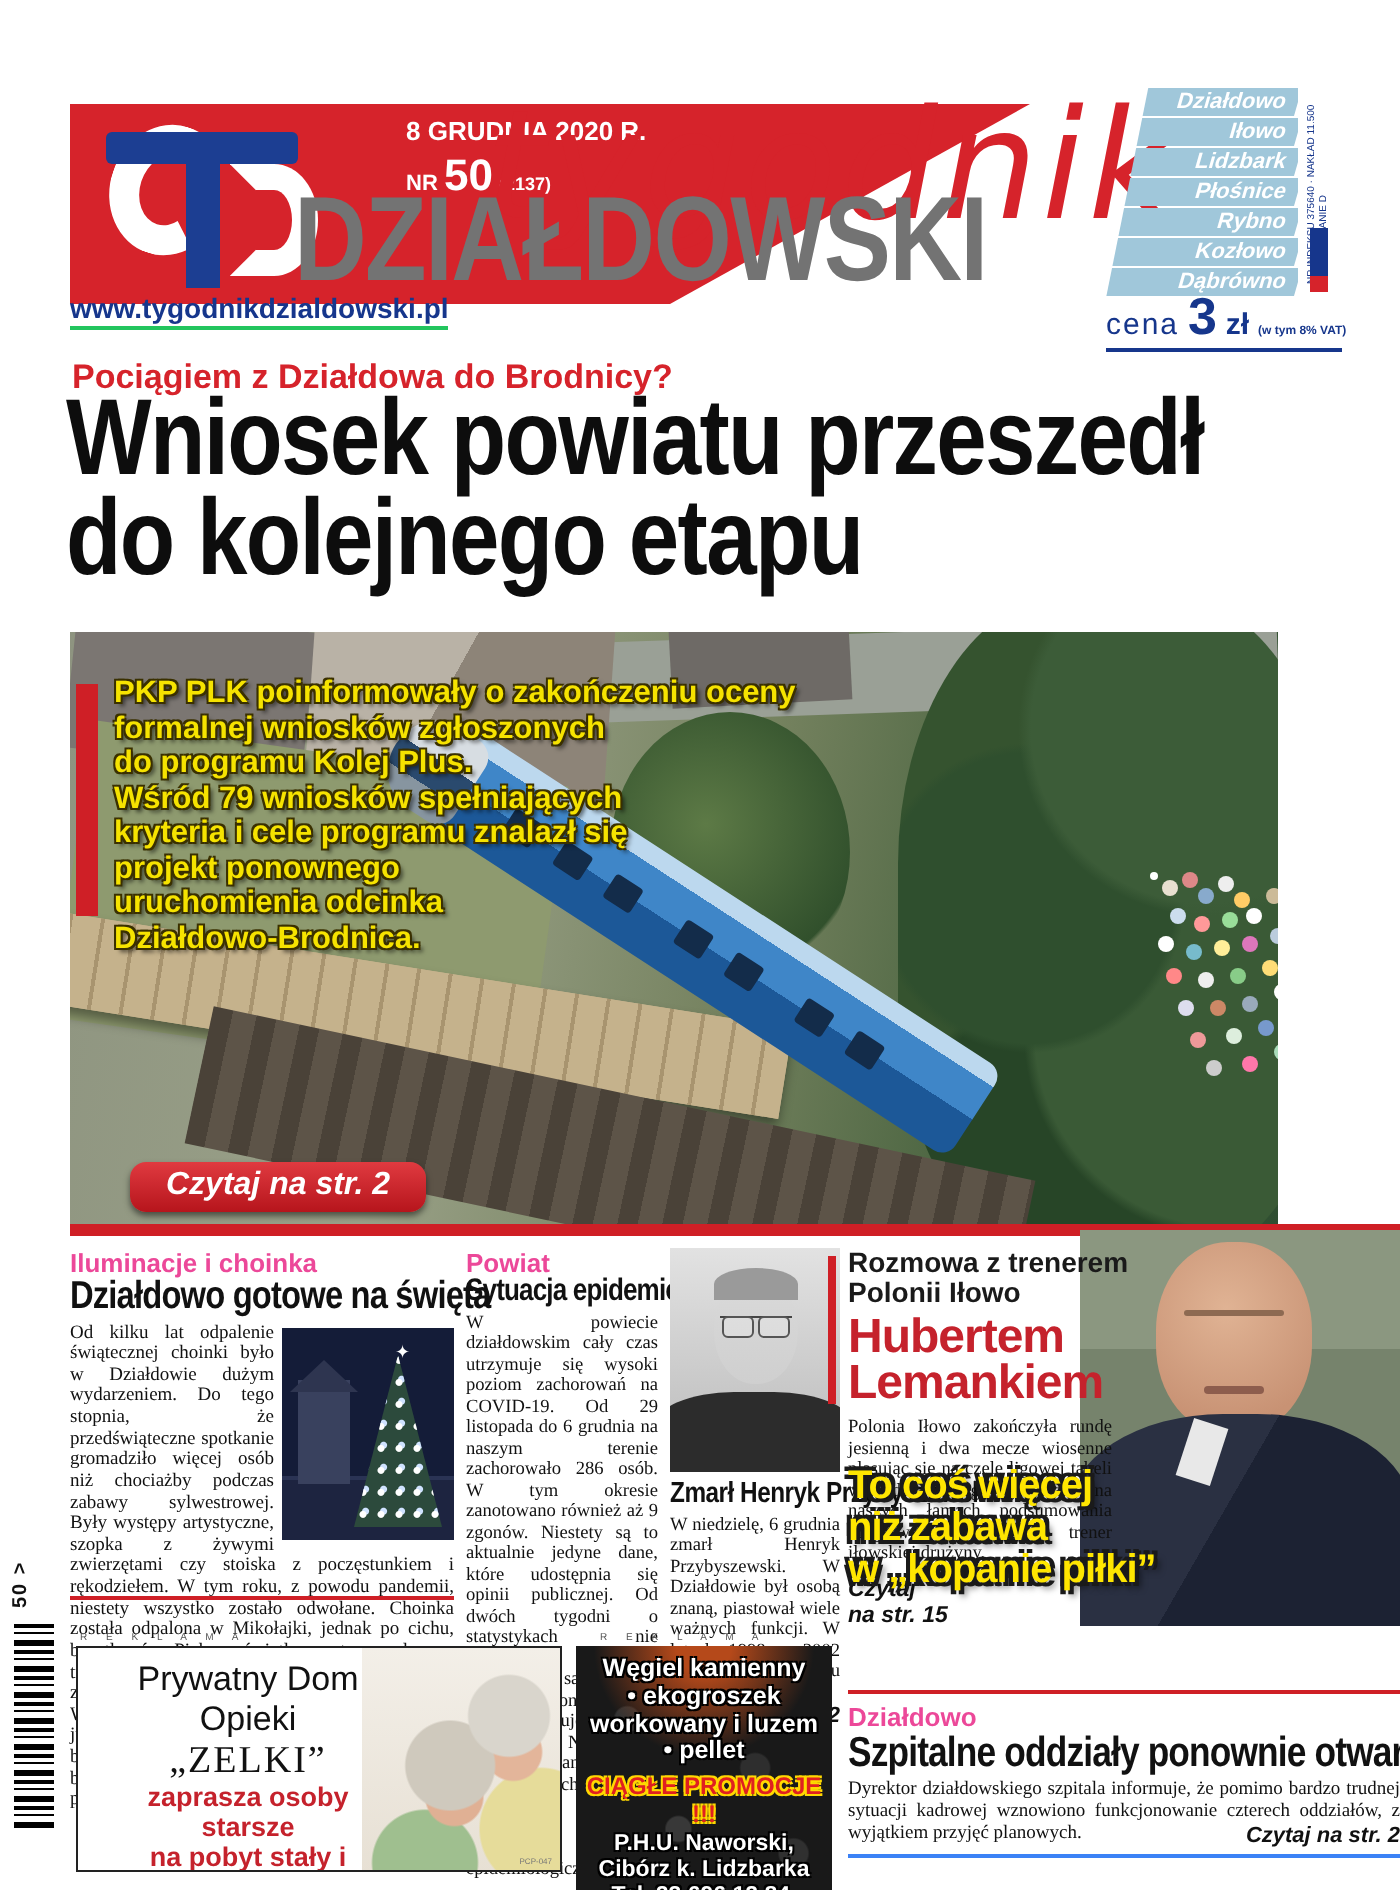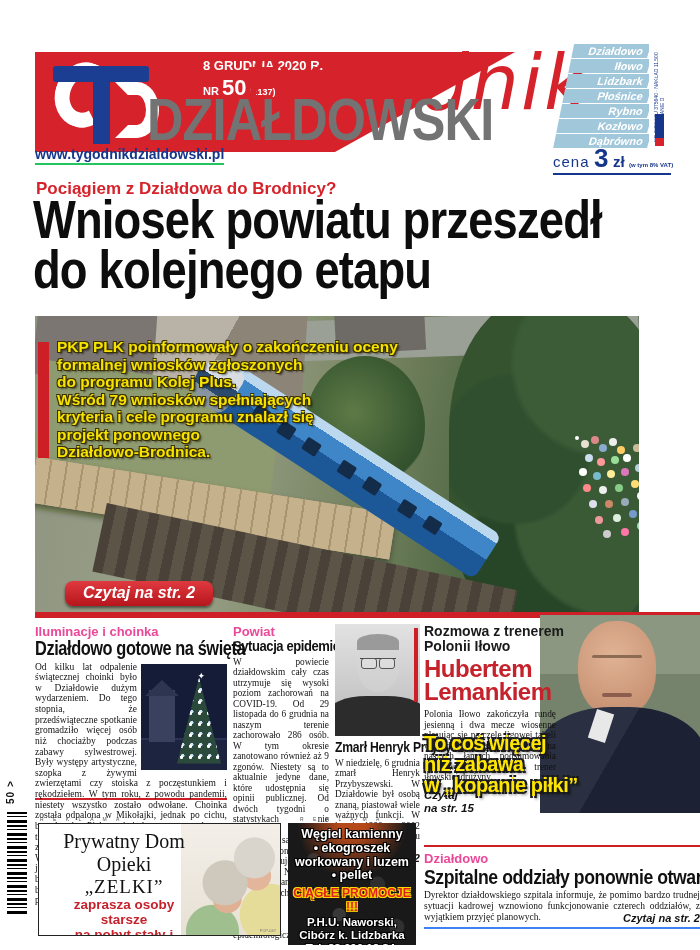--- a/index.html
+++ b/index.html
@@ -166,21 +166,21 @@
   #zelki{position:absolute;left:38px;top:823px;width:243px;height:113px;border:1px solid #222;background:#fff;overflow:hidden;}
   #zelki .couple{position:absolute;right:-6px;top:0;width:105px;height:113px;
       background:radial-gradient(circle at 70% 30%,#d9d5cc 0 20px,transparent 21px),
                  radial-gradient(circle at 42% 52%,#cfc9bd 0 22px,transparent 23px),
                  radial-gradient(circle at 72% 46%,#e3b59a 0 14px,transparent 15px),
                  radial-gradient(circle at 44% 66%,#e0b094 0 14px,transparent 15px),
                  radial-gradient(circle at 85% 80%,#e6dc9a 0 30px,transparent 31px),
                  radial-gradient(circle at 30% 95%,#9fbf8f 0 26px,transparent 27px),
                  linear-gradient(to bottom,#f3efe8,#e7e0d4);}
   #zelki .txt{position:relative;width:160px;padding:6px 0 0 10px;text-align:center;}
-  #zelki .t1{font-family:Liberation Serif, serif;font-size:20px;}
+  #zelki .t1{font-family:Liberation Sans, sans-serif;font-size:17px;}
   #zelki .t2{font-family:"Liberation Serif",serif;font-size:19px;letter-spacing:1px;}
   #zelki .red{color:#c5222c;font-weight:bold;font-size:13.5px;line-height:1.1;}
   #zelki .code{position:absolute;right:4px;bottom:2px;font-size:4px;color:#777;}
   #coal{position:absolute;left:288px;top:823px;width:128px;height:122px;padding-top:5px;text-align:center;overflow:hidden;
       background:radial-gradient(circle at 50% 0,#b5491a 0 10%,transparent 40%),
                  radial-gradient(circle at 20% 30%,#333 0 6px,transparent 7px),
                  radial-gradient(circle at 70% 50%,#2e2e2e 0 7px,transparent 8px),
                  radial-gradient(circle at 40% 75%,#383838 0 6px,transparent 7px),
                  radial-gradient(circle at 85% 85%,#303030 0 7px,transparent 8px),#191919;}
   #coal .w{color:#fff;font-weight:900;font-size:12.5px;line-height:1.1;
@@ -274,20 +274,21 @@
     </div>
     <div id="crowd"></div>
     <div id="photoredbar"></div>
     <div id="overlaytext">
       <div>PKP PLK poinformowały o zakończeniu oceny</div>
       <div>formalnej wniosków zgłoszonych</div>
       <div>do programu Kolej Plus.</div>
       <div>Wśród 79 wniosków spełniających</div>
       <div>kryteria i cele programu znalazł się</div>
       <div>projekt ponownego</div>
+      <div>uruchomienia odcinka</div>
       <div>Działdowo-Brodnica.</div>
     </div>
     <div id="readbadge">Czytaj na str. 2</div>
   </div>
   <div id="photocredit">Fot. Słowo Drwęcy i Wkoło Mazur</div>
   <div id="photobar"></div>
 
   <div id="col1">
     <div class="kick">Iluminacje i choinka</div>
     <h2><span class="condensed">Działdowo gotowe na święta</span></h2>

